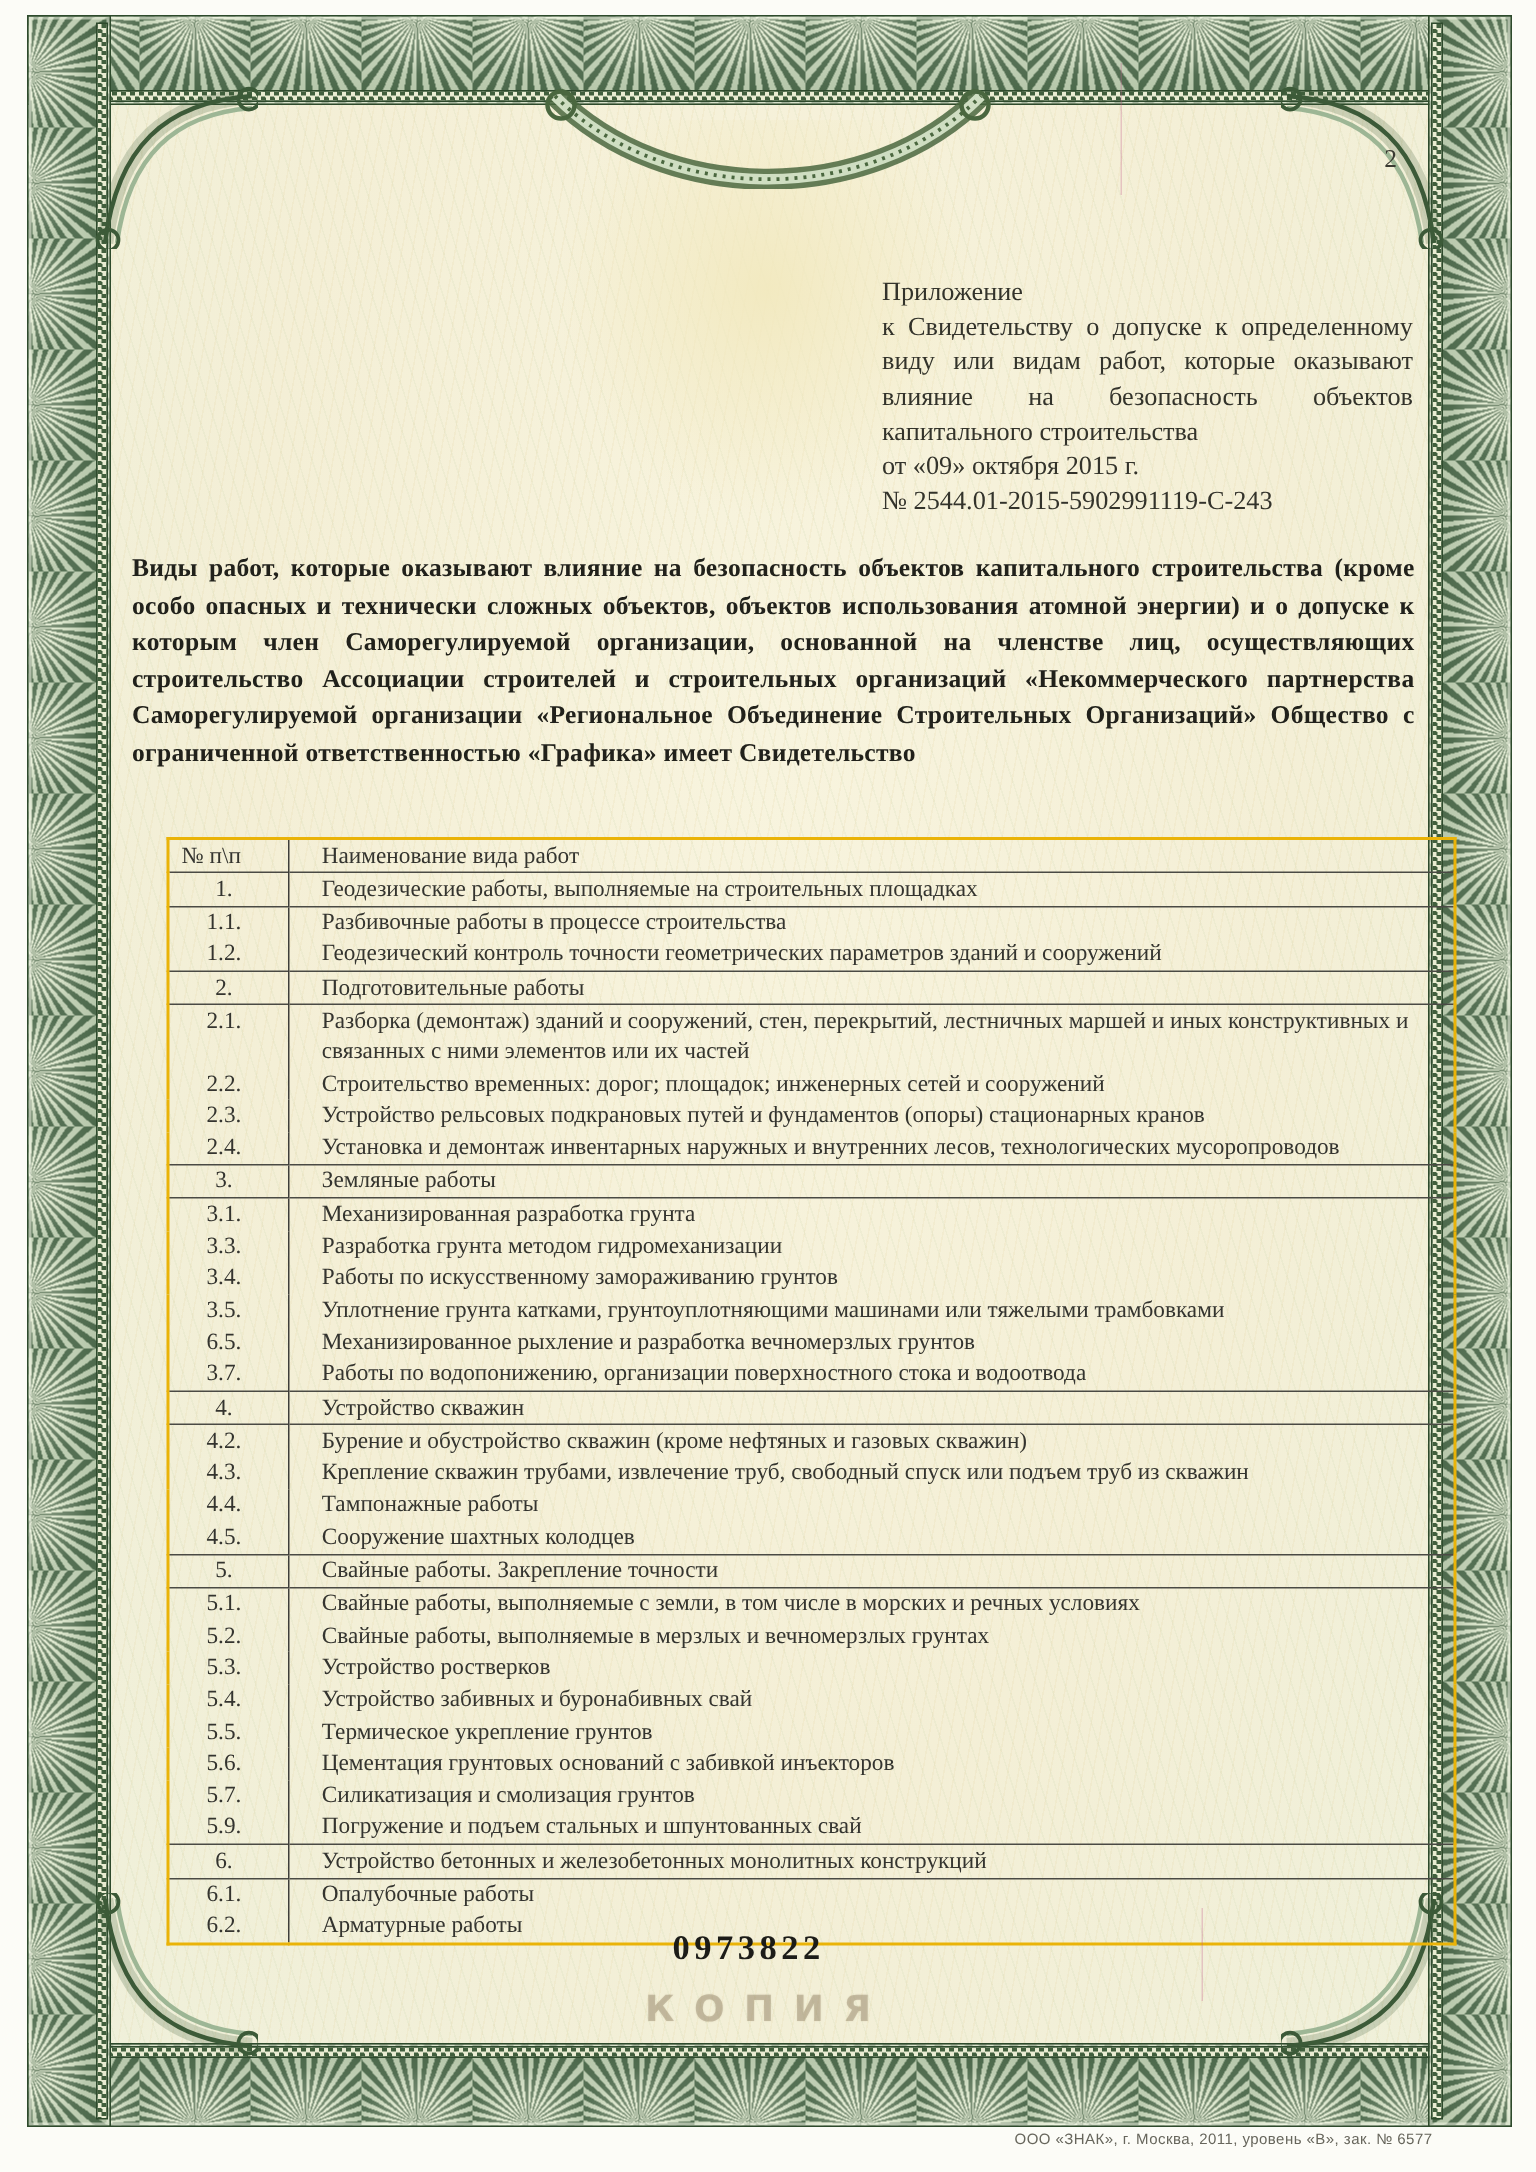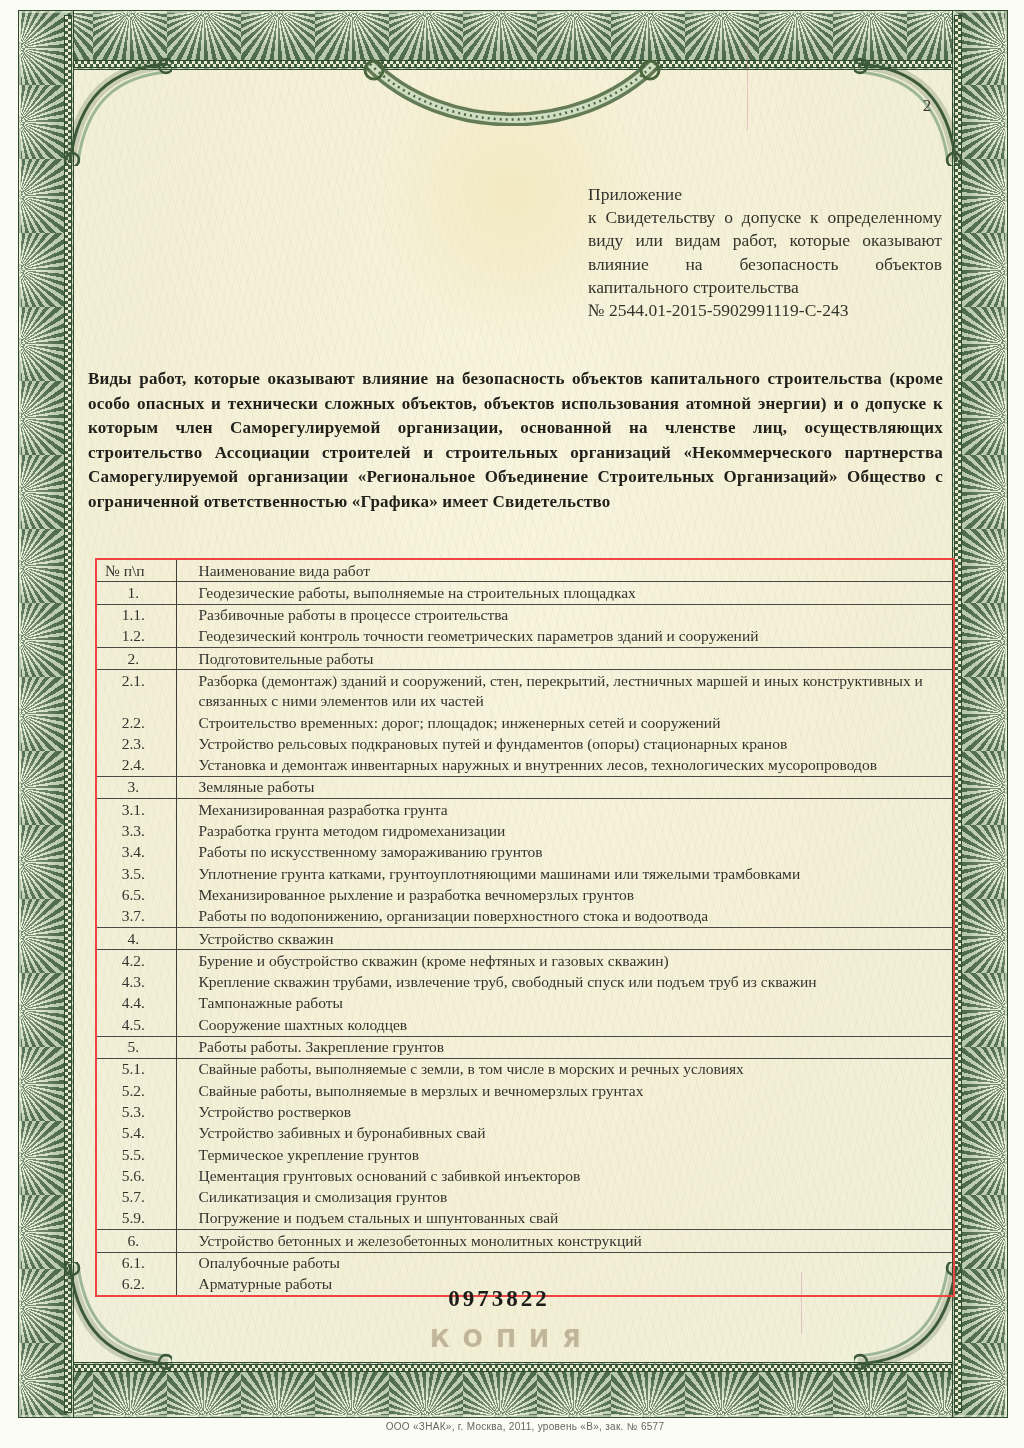--- a/index.html
+++ b/index.html
@@ -93,33 +93,33 @@
   .intro { position:absolute; left:88px; top:367px; width:855px;
     font-size:17px; line-height:24.6px; font-weight:bold; text-align:justify;
     color:#21211b; letter-spacing:0.2px; }
 
   .works { position:absolute; left:95px; top:558px; width:860px;
     border-collapse:collapse; table-layout:fixed;
     font-size:15.5px; color:#34342f; }
   .works td { vertical-align:top; line-height:20.3px; padding:0.5px 4px 0.5px 4px; }
   .works td.num  { width:80px; text-align:center; padding-right:10px; }
   .works td.name { border-left:1.5px solid #3e3e3a; padding-left:22px; }
-  .works { border:2px solid #ef4444; }
+  .works { border:2px solid #eab308;margin-left:16px; }
   .works tr.sep td { border-top:1.2px solid #4a4a44; }
   .works thead td.num { text-align:left; padding-left:8px; }
 
   .serial { position:absolute; left:95px; top:1286px; width:796px; text-align:center;
     font-size:23px; font-weight:bold; letter-spacing:3px; color:#1c1c18;padding-left:12px; }
 
   .copy-watermark { position:absolute; left:430px; top:1325px;
     font-family:"DejaVu Sans","Liberation Sans",sans-serif;
     font-size:24px; font-weight:bold; letter-spacing:13px;
     color:rgba(151,138,110,0.40); text-shadow:0 0 1px rgba(180,160,130,0.35); }
 
-  .printer-footer { position:absolute; left:95px; bottom:16px; width:860px; text-align:center;
+  .printer-footer { position:absolute; left:95px; bottom:16px; width:860px; text-align:right;
     font-family:"Liberation Sans","DejaVu Sans",sans-serif;
     font-size:10px; color:#67665c; letter-spacing:0.3px; }
 </style>
 </head>
 <body>
 
 <div class="page">
 
   <div class="paper"></div>
   <div class="emblem-watermark"></div>
@@ -177,20 +177,21 @@
   <div class="scan-line a"></div>
   <div class="scan-line b"></div>
 
   <div class="content">
 
     <div class="page-number">2</div>
 
     <div class="appendix">
       <div>Приложение</div>
       <div class="just">к Свидетельству о допуске к определенному виду или видам работ, которые оказывают влияние на безопасность объектов капитального строительства</div>
+      <div>от «09» октября 2015 г.</div>
       <div>№ 2544.01-2015-5902991119-С-243</div>
     </div>
 
     <div class="intro">Виды работ, которые оказывают влияние на безопасность объектов капитального строительства (кроме особо опасных и технически сложных объектов, объектов использования атомной энергии) и о допуске к которым член Саморегулируемой организации, основанной на членстве лиц, осуществляющих строительство Ассоциации строителей и строительных организаций «Некоммерческого партнерства Саморегулируемой организации «Региональное Объединение Строительных Организаций» Общество с ограниченной ответственностью «Графика» имеет Свидетельство</div>
 
     <table class="works">
       <thead>
         <tr>
           <td class="num">№ п\п</td>
           <td class="name">Наименование вида работ</td>
@@ -272,21 +273,21 @@
           <tr>
             <td class="num">4.4.</td>
             <td class="name">Тампонажные работы</td>
           </tr>
           <tr>
             <td class="num">4.5.</td>
             <td class="name">Сооружение шахтных колодцев</td>
           </tr>
           <tr class="sep">
             <td class="num">5.</td>
-            <td class="name">Работы работы. Закрепление грунтов</td>
+            <td class="name">Свайные работы. Закрепление точности</td>
           </tr>
           <tr class="sep">
             <td class="num">5.1.</td>
             <td class="name">Свайные работы, выполняемые с земли, в том числе в морских и речных условиях</td>
           </tr>
           <tr>
             <td class="num">5.2.</td>
             <td class="name">Свайные работы, выполняемые в мерзлых и вечномерзлых грунтах</td>
           </tr>
           <tr>

